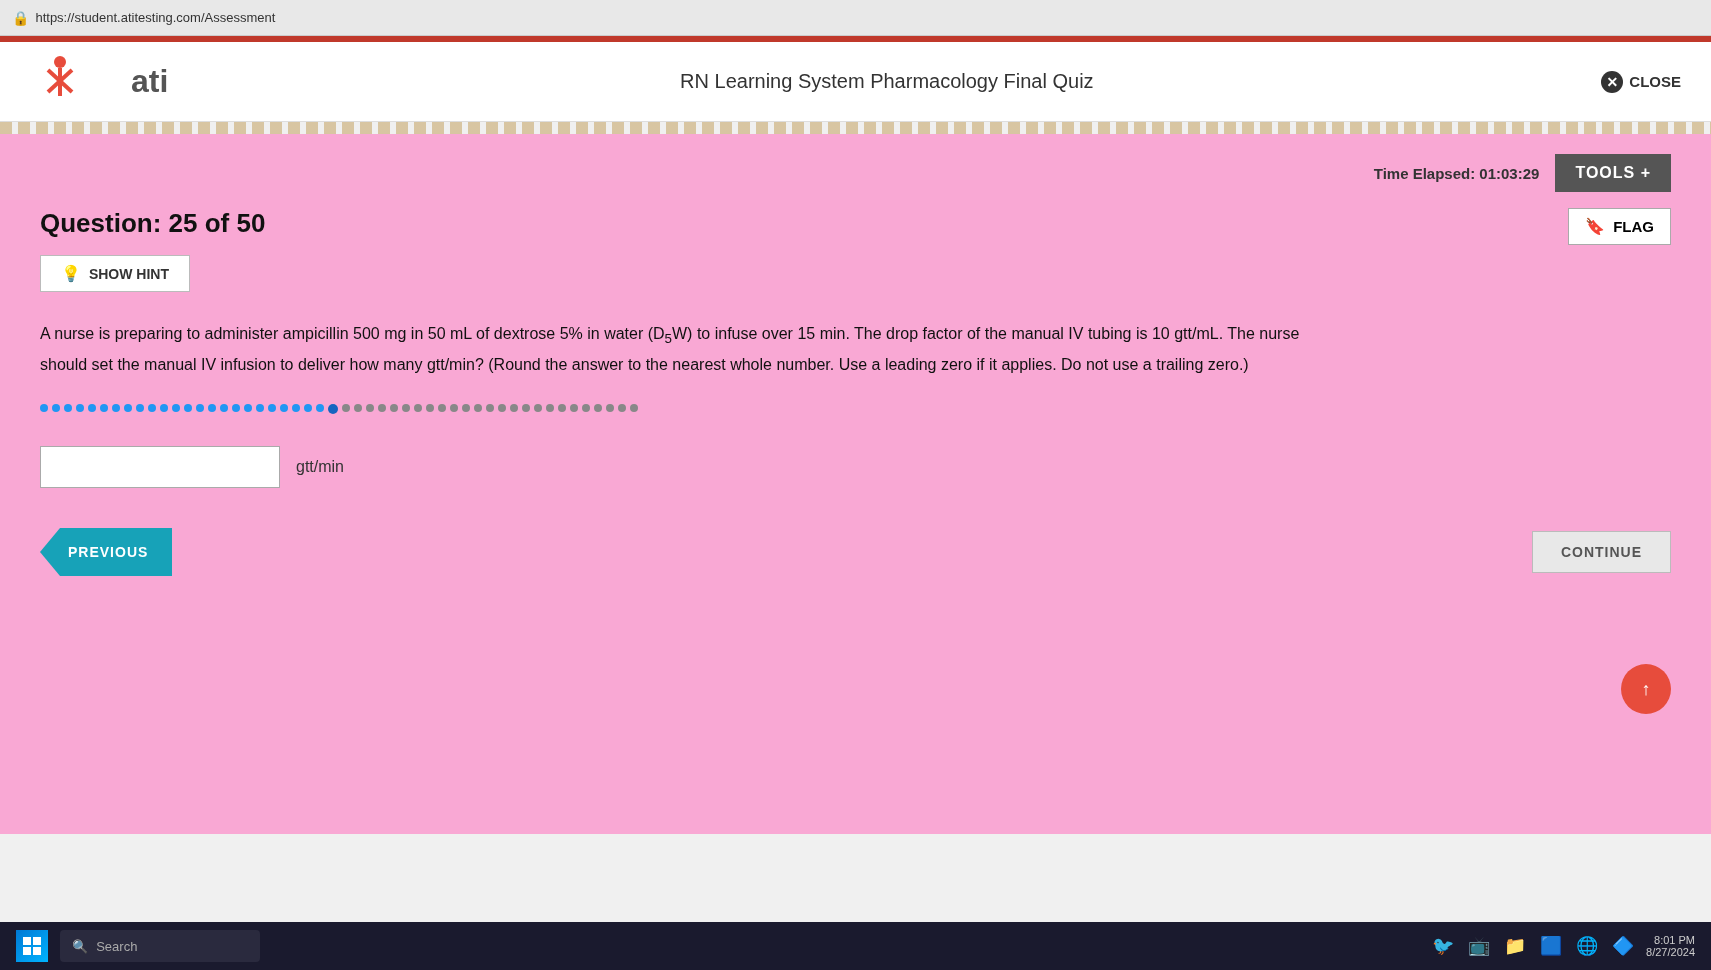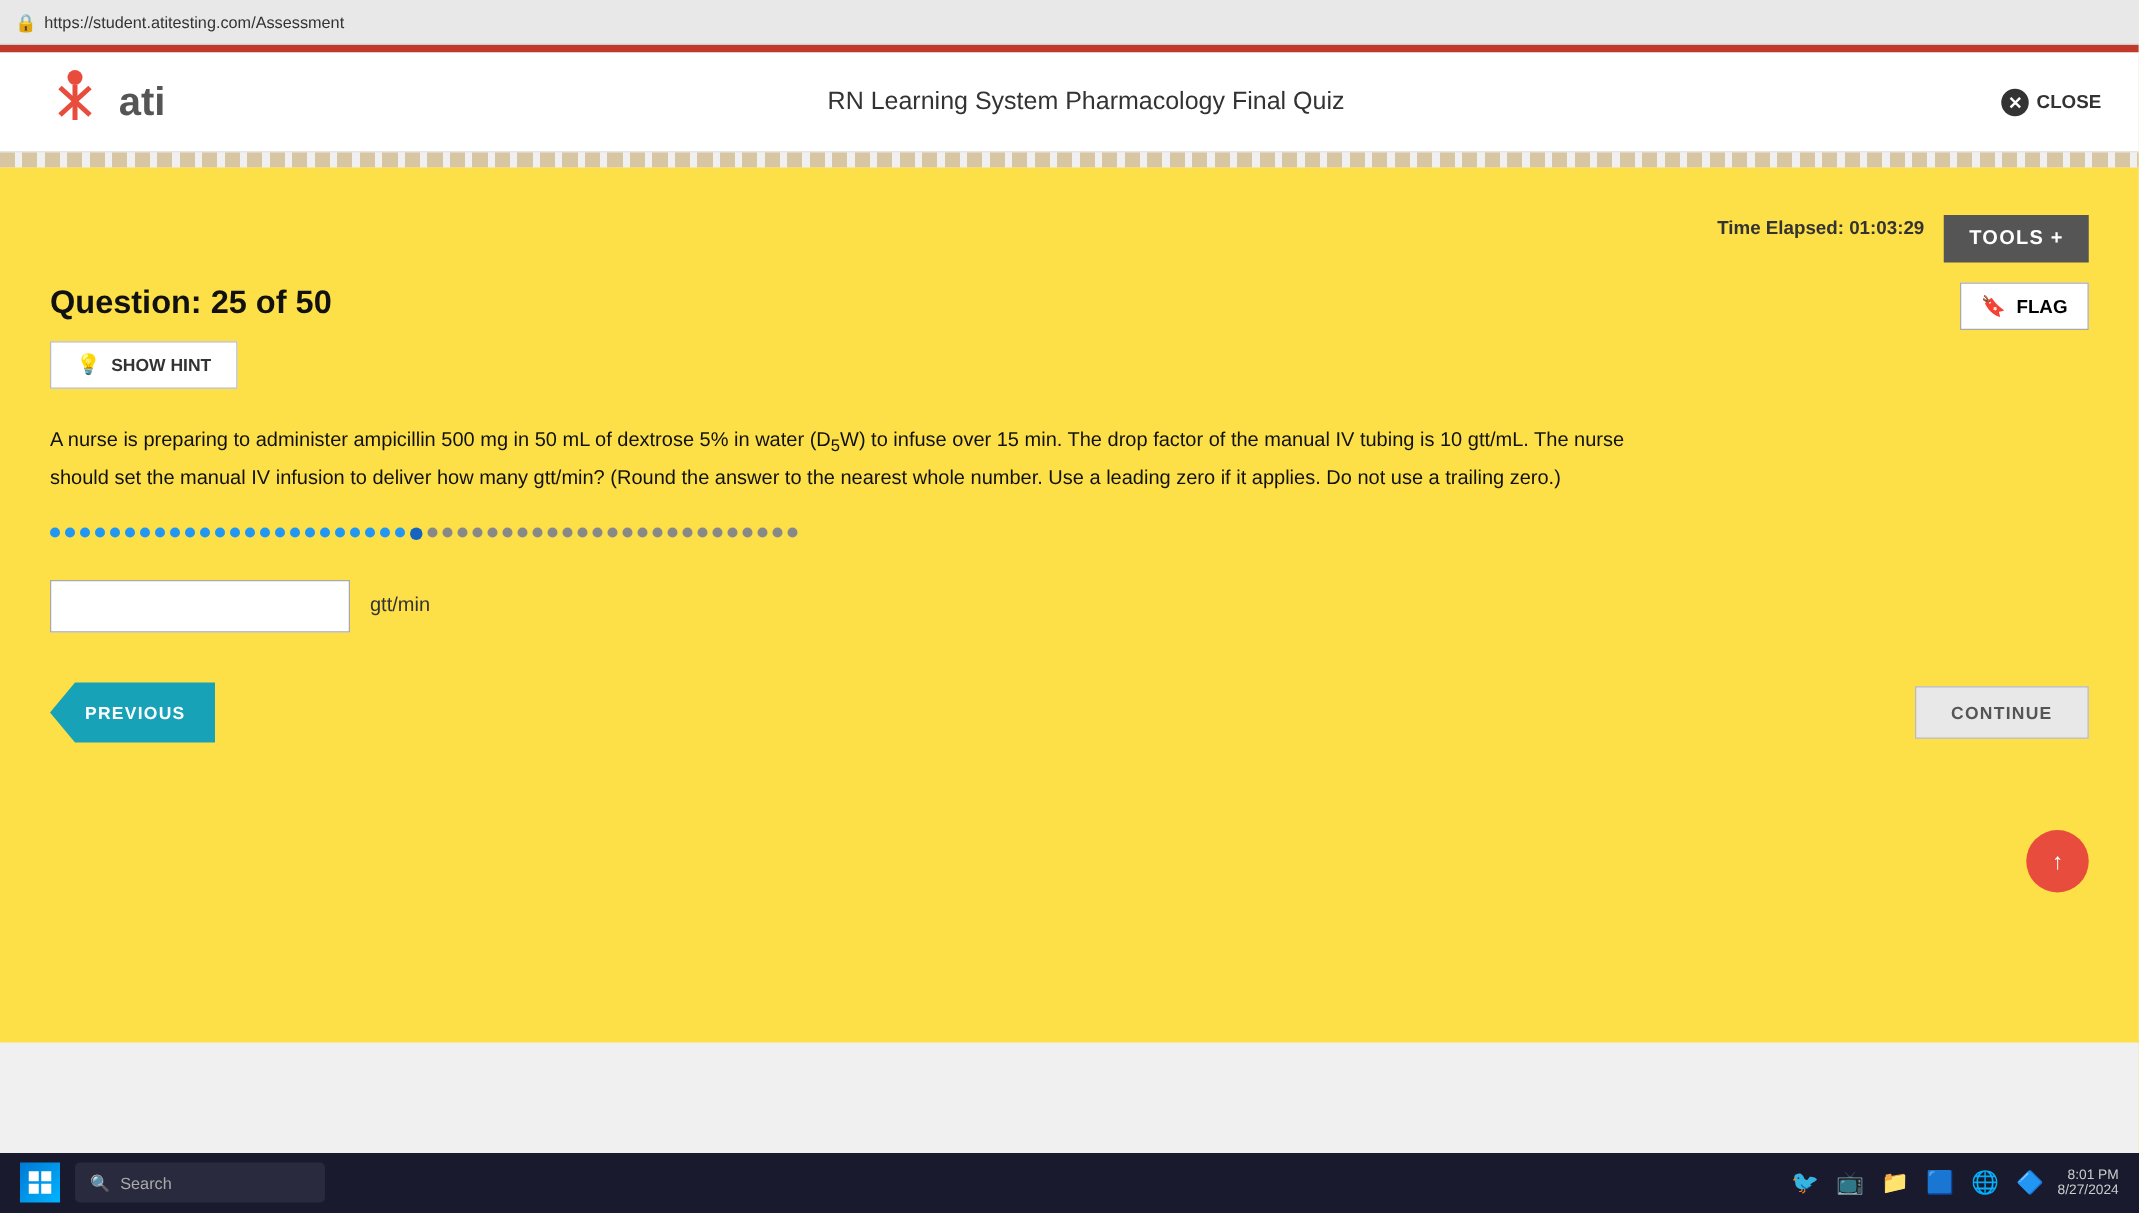--- a/index.html
+++ b/index.html
@@ -89,21 +89,21 @@
       background: repeating-linear-gradient(
         90deg,
         #c8a96e 0px, #c8a96e 12px,
         transparent 12px, transparent 18px
       );
       opacity: 0.6;
     }
 
     
     .main-content {
-      background: #fde047;
+      background: #f9a8d4;
       padding: 20px 40px 40px 40px;
       min-height: 700px;
       position: relative;
     }
 
     
     .tools-row {
       display: flex;
       justify-content: flex-end;
       align-items: center;
@@ -119,21 +119,20 @@
     }
     .tools-btn {
       background: #555;
       color: #fff;
       border: none;
       padding: 10px 20px;
       font-size: 16px;
       font-weight: bold;
       cursor: pointer;
       letter-spacing: 1px;
-      margin-top: 18px;
     }
 
     
     .question-header {
       font-size: 26px;
       font-weight: bold;
       color: #111;
       margin-bottom: 16px;
     }
     .flag-btn {
@@ -343,20 +342,21 @@
     .taskbar-time {
       color: #ccc;
       font-size: 11px;
       text-align: right;
     }
 
     
     .ati-logo {
       display: flex;
       align-items: center;
+      gap: 36px;
     }
   </style>
 </head>
 <body>
 
 <div class="browser-bar">
   <span class="lock-icon">🔒</span>
   <span class="browser-url">https://student.atitesting.com/Assessment</span>
 </div>
 

